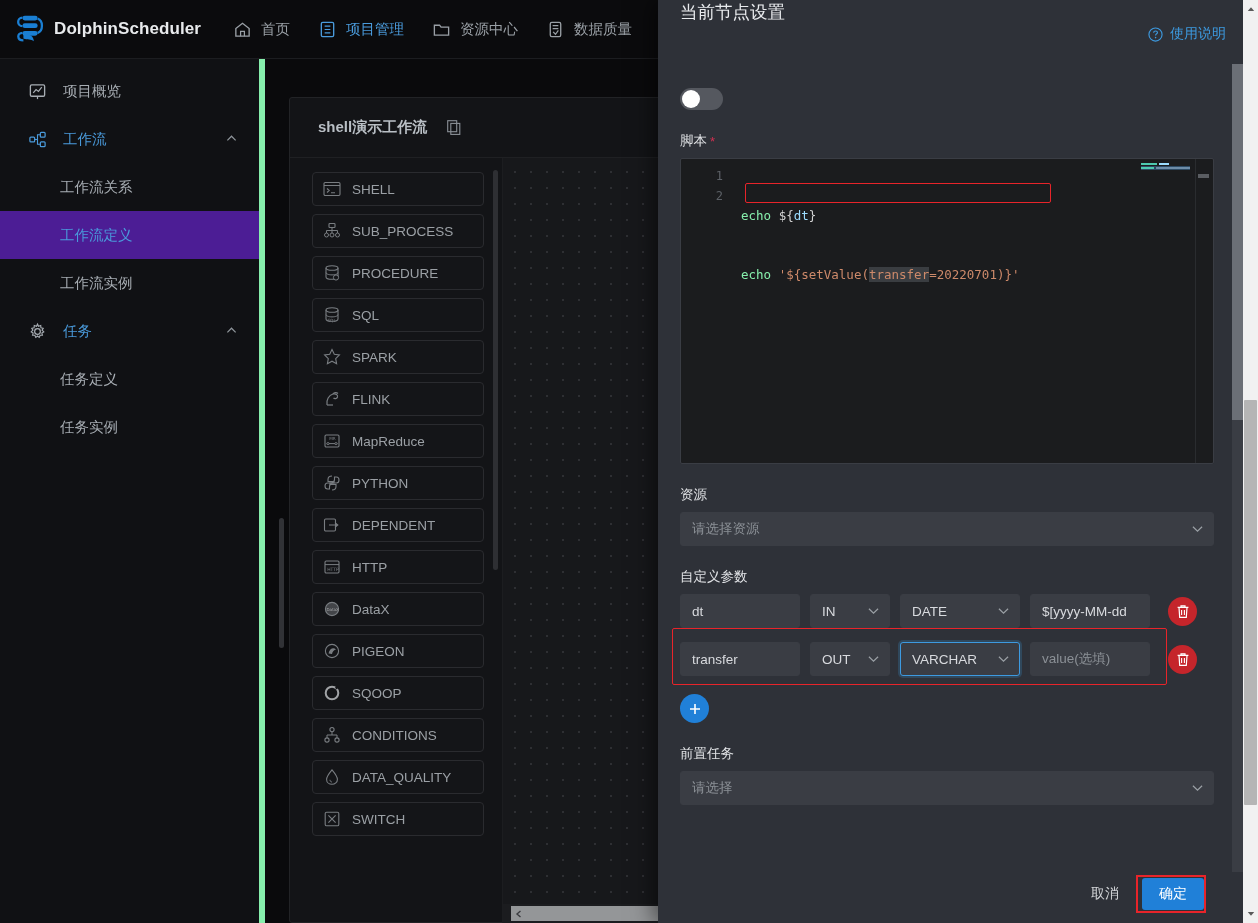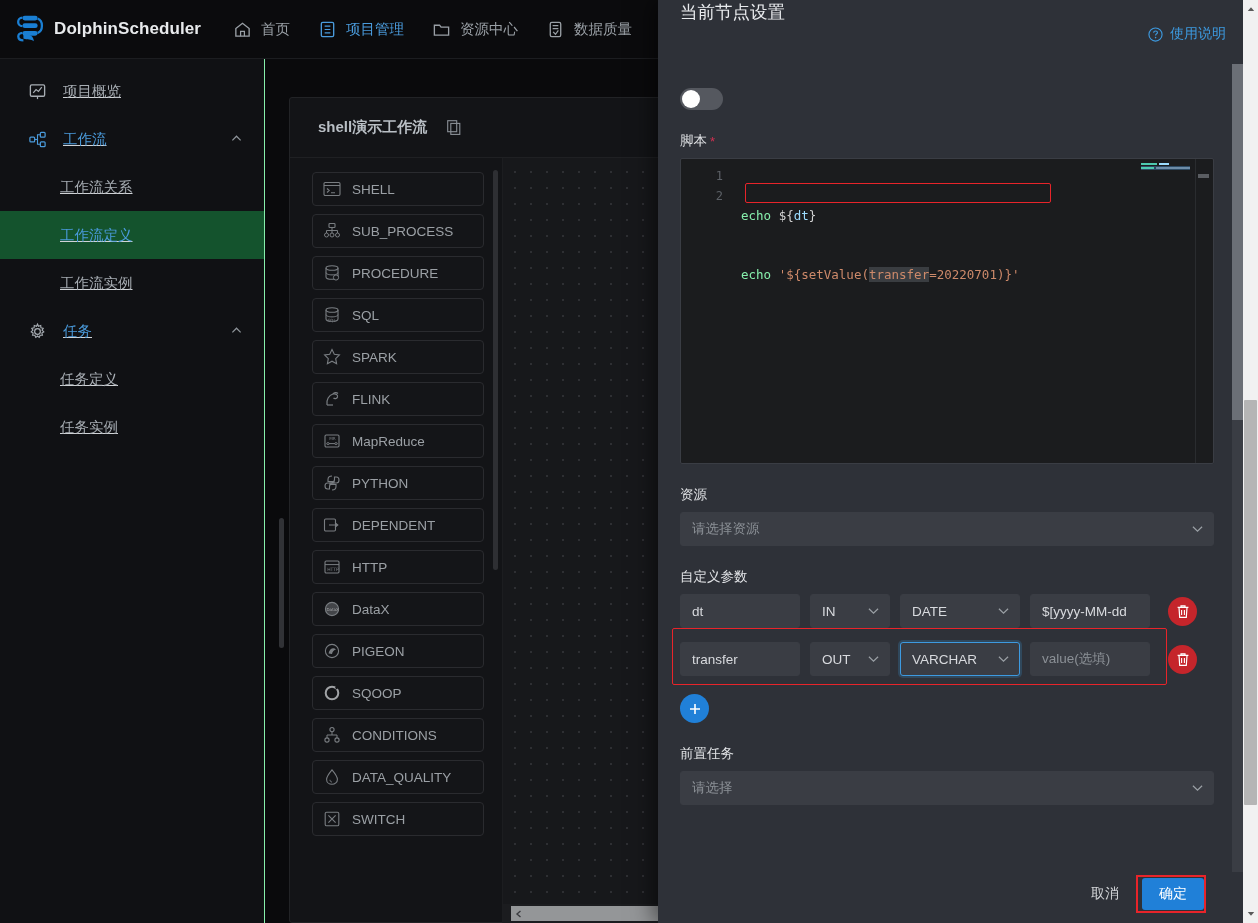--- a/index.html
+++ b/index.html
@@ -30,33 +30,32 @@
     display: flex; align-items: center; gap: 9px;
     font-size: 14.5px; color: #9aa0a6; cursor: pointer; white-space: nowrap;
   }
   .nav-item.active { color: #4a9bdc; }
   .nav-ico { width: 19px; height: 19px; display: block; }
 
   
   .sidebar {
     position: absolute; left: 0; top: 59px; width: 265px; height: 864px;
     background: #101114;
-    border-right: 1px solid #86efac;
-    text-decoration: underline;
+    border-right: 6px solid #86efac;
   }
   .side-item {
     display: flex; align-items: center; height: 48px;
     padding-left: 28px; font-size: 14.5px; color: #a7adb3; cursor: pointer;
     position: relative;
   }
   .side-item .sico { width: 19px; height: 19px; margin-right: 16px; flex: 0 0 19px; }
   .side-item.group { color: #a7adb3; }
   .side-item.group.open { color: #4a9bdc; }
   .side-item.sub { padding-left: 60px; }
-  .side-item.sub.selected { background: #14532d; color: #4a9bdc; }
+  .side-item.sub.selected { background: #4c1d95; color: #4a9bdc; }
   .chev {
     position: absolute; right: 22px; top: 50%; width: 11px; height: 11px;
     margin-top: -6px;
   }
   .side-spacer { height: 8px; }
 
   
   .wf-area {
     position: absolute; left: 289px; top: 97px;
     width: 969px; height: 826px;

